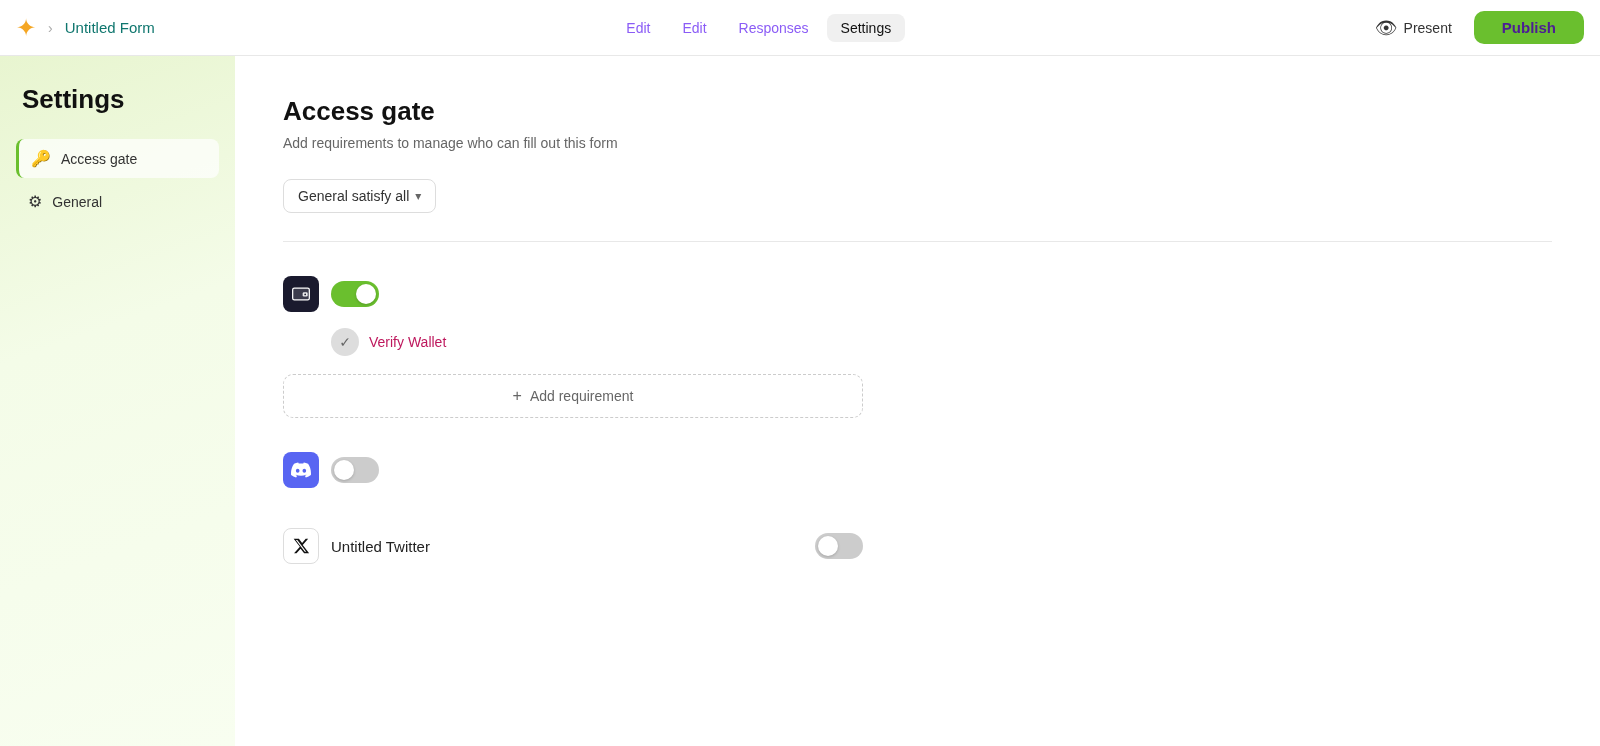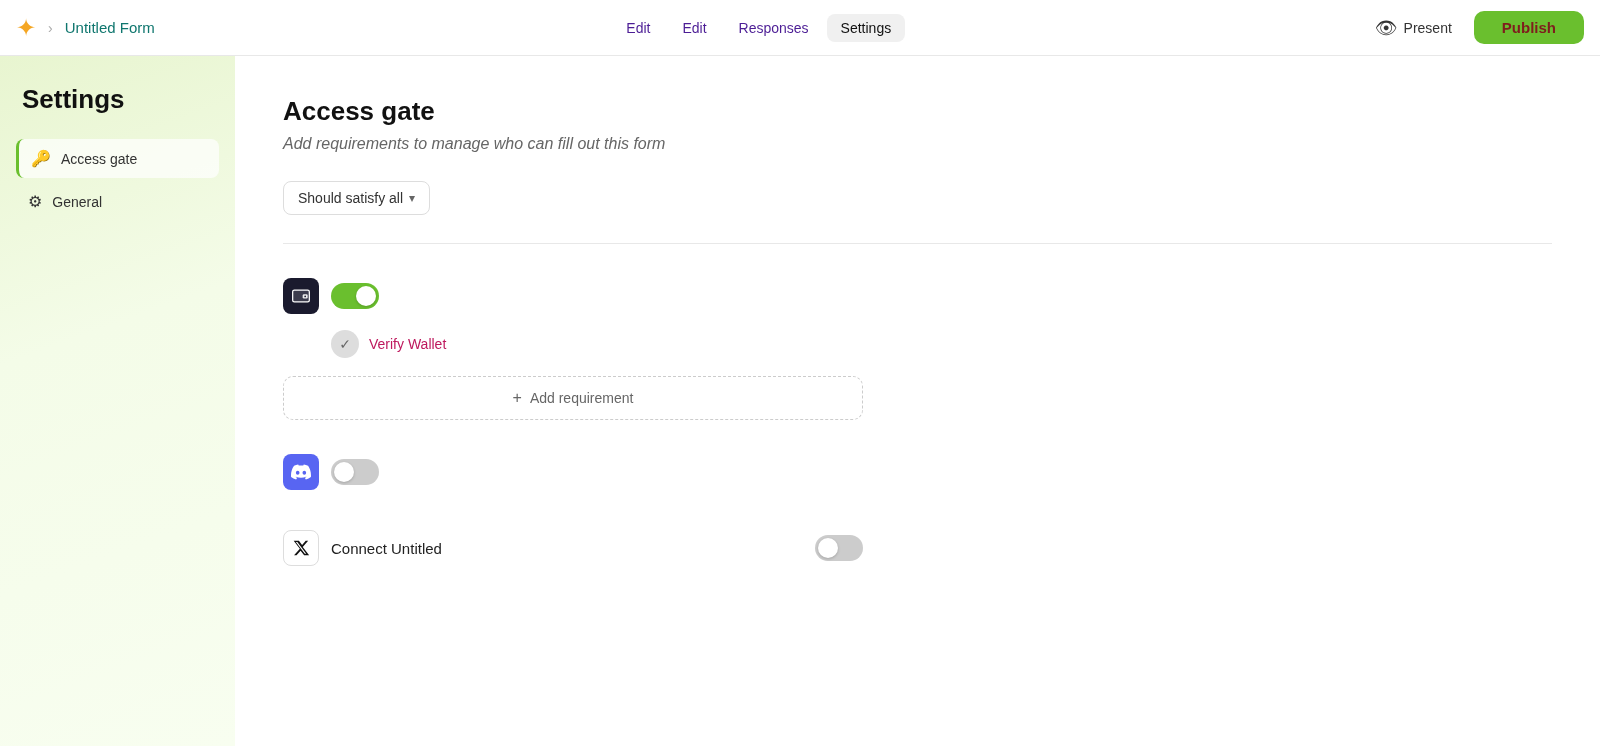--- a/index.html
+++ b/index.html
@@ -10,35 +10,35 @@
       display: flex; align-items: center; height: 56px;
       border-bottom: 1px solid #e8e8e8;
       padding: 0 16px; gap: 12px;
     }
     .topnav-logo { color: #f5a623; font-size: 24px; cursor: pointer; }
     .topnav-chevron { color: #aaa; font-size: 14px; }
     .topnav-title { font-size: 15px; color: #0f766e; margin-right: auto; }
     .topnav-center { display: flex; gap: 4px; margin-right: auto; }
     .topnav-center button {
       background: none; border: none; cursor: pointer;
-      font-size: 14px; color: #4c1d95; padding: 6px 14px; border-radius: 8px;
+      font-size: 14px; color: #8b5cf6; padding: 6px 14px; border-radius: 8px;
     }
     .topnav-center button.active {
       background: #f0f0f0; color: #111; font-weight: 500;
     }
     .topnav-right { display: flex; align-items: center; gap: 10px; }
     .present-btn {
       display: flex; align-items: center; gap: 6px;
       background: none; border: none; cursor: pointer;
       font-size: 14px; color: #333; padding: 6px 12px;
       border-radius: 8px;
     }
     .present-icon { font-size: 18px; }
     .publish-btn {
-      background: #6abf2e; color: #7f1d1d; border: none;
+      background: #6abf2e; color: #4c1d95; border: none;
       font-size: 15px; font-weight: 600; padding: 8px 28px;
       border-radius: 10px; cursor: pointer;
     }
 
     
     .layout { display: flex; height: calc(746px - 56px); }
 
     
     .sidebar {
       width: 235px; flex-shrink: 0;
@@ -55,21 +55,21 @@
     .sidebar-item.active {
       background: rgba(255,255,255,0.7);
       border-left: 3px solid #6abf2e;
       font-weight: 500;
     }
     .sidebar-item .icon { font-size: 16px; }
 
     
     .main { flex: 1; padding: 40px 48px; overflow-y: auto; background: #fff; }
     .page-title { font-size: 26px; font-weight: 700; color: #111; margin-bottom: 8px; }
-    .page-desc { font-size: 16px; color: #666; margin-bottom: 28px; font-style: italic; }
+    .page-desc { font-size: 14px; color: #666; margin-bottom: 28px; }
 
     
     .satisfy-dropdown {
       display: inline-flex; align-items: center; gap: 6px;
       border: 1px solid #ddd; border-radius: 8px;
       padding: 8px 14px; font-size: 14px; color: #333;
       cursor: pointer; background: #fff; margin-bottom: 28px;
     }
     .satisfy-dropdown .chevron { font-size: 12px; color: #666; }
 
@@ -172,21 +172,21 @@
       <span class="icon">⚙</span>
       <span>General</span>
     </div>
   </aside>
 
   <main class="main">
     <h1 class="page-title">Access gate</h1>
     <p class="page-desc">Add requirements to manage who can fill out this form</p>
 
     <div class="satisfy-dropdown">
-      <span>Should satisfy all</span>
+      <span>General satisfy all</span>
       <span class="chevron">▾</span>
     </div>
 
     <hr class="divider">
 
     
     <div class="gate-section">
       <div class="gate-item">
         <div class="gate-icon wallet">
           <svg width="20" height="20" viewBox="0 0 24 24" fill="none">
@@ -231,21 +231,21 @@
     </div>
 
     
     <div class="gate-section">
       <div class="gate-item">
         <div class="gate-icon twitter">
           <svg width="18" height="18" viewBox="0 0 24 24" fill="#111">
             <path d="M18.244 2.25h3.308l-7.227 8.26 8.502 11.24H16.17l-4.714-6.231-5.401 6.231H2.742l7.741-8.851L2.25 2.25h6.956l4.265 5.637L18.244 2.25zm-1.161 17.52h1.833L7.084 4.126H5.117L17.083 19.77z"></path>
           </svg>
         </div>
-        <span class="gate-label">Connect Untitled</span>
+        <span class="gate-label">Untitled Twitter</span>
         <div class="toggle">
           <div class="toggle-track">
             <div class="toggle-thumb"></div>
           </div>
         </div>
       </div>
     </div>
 
   </main>
 </div>

